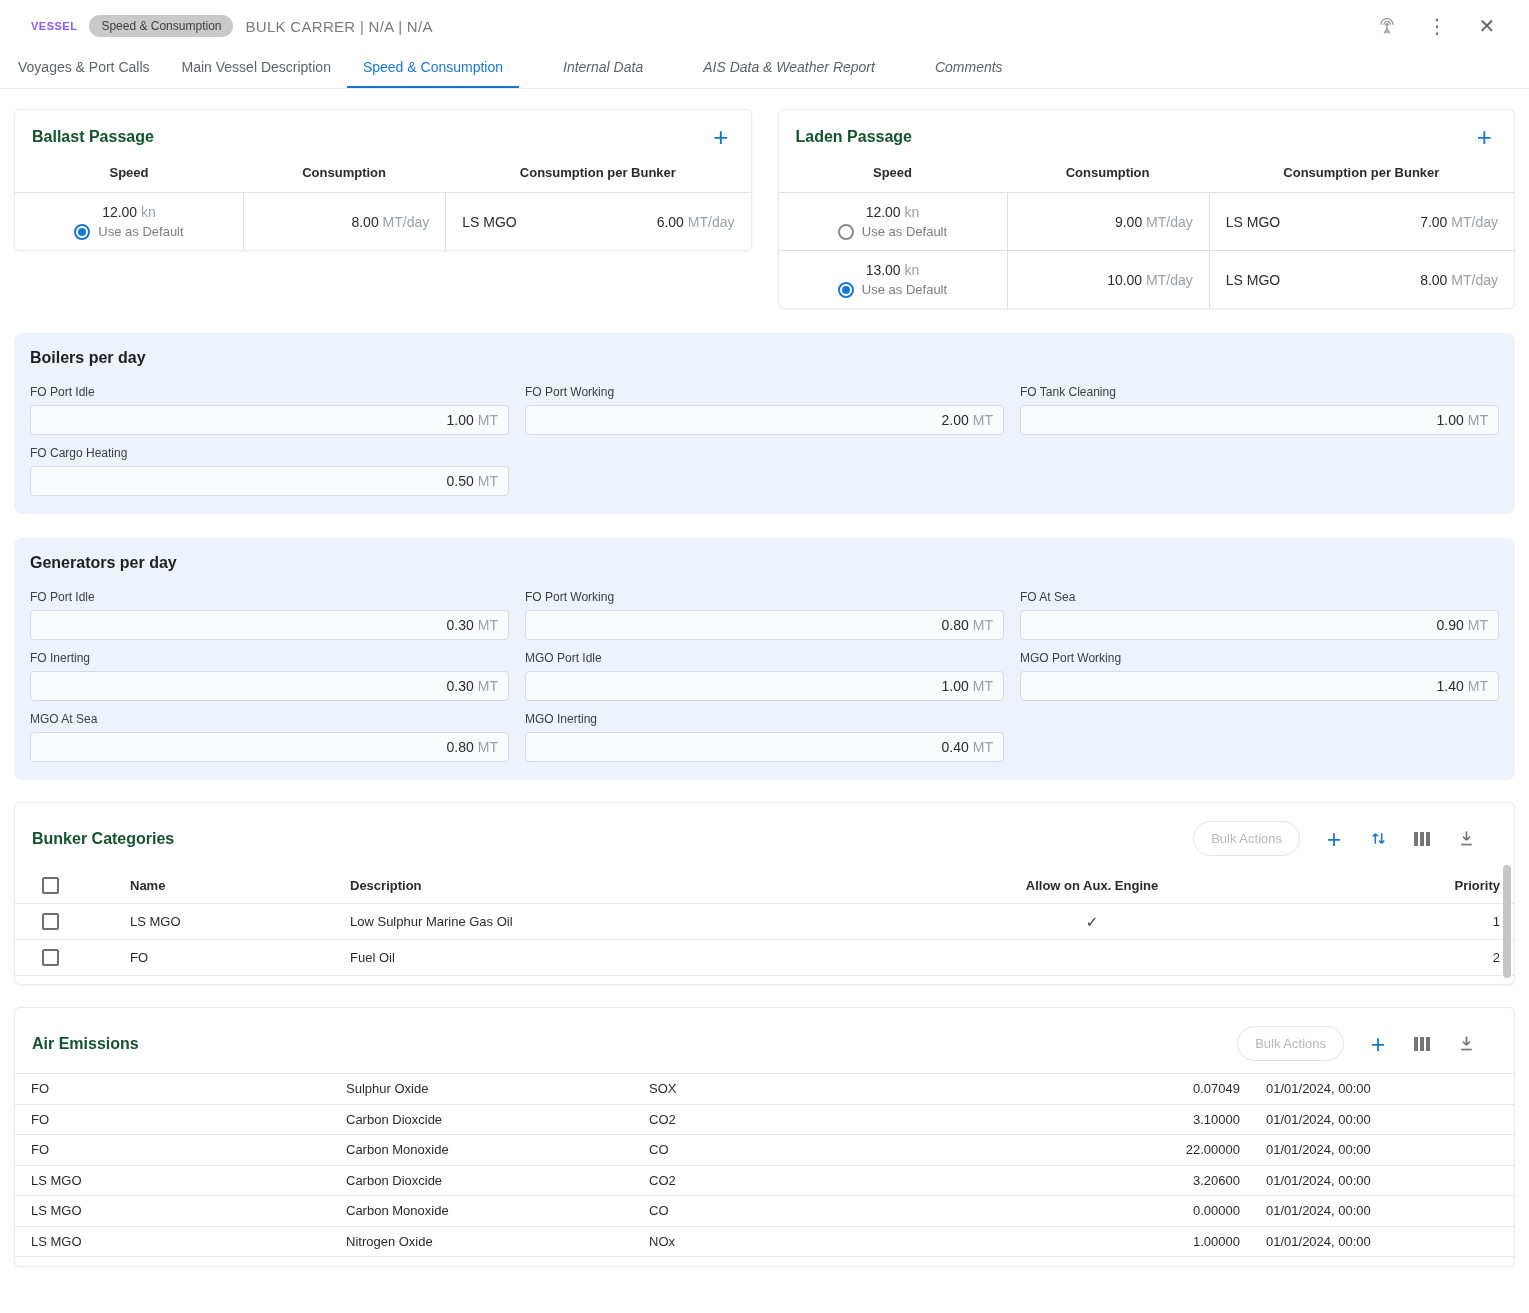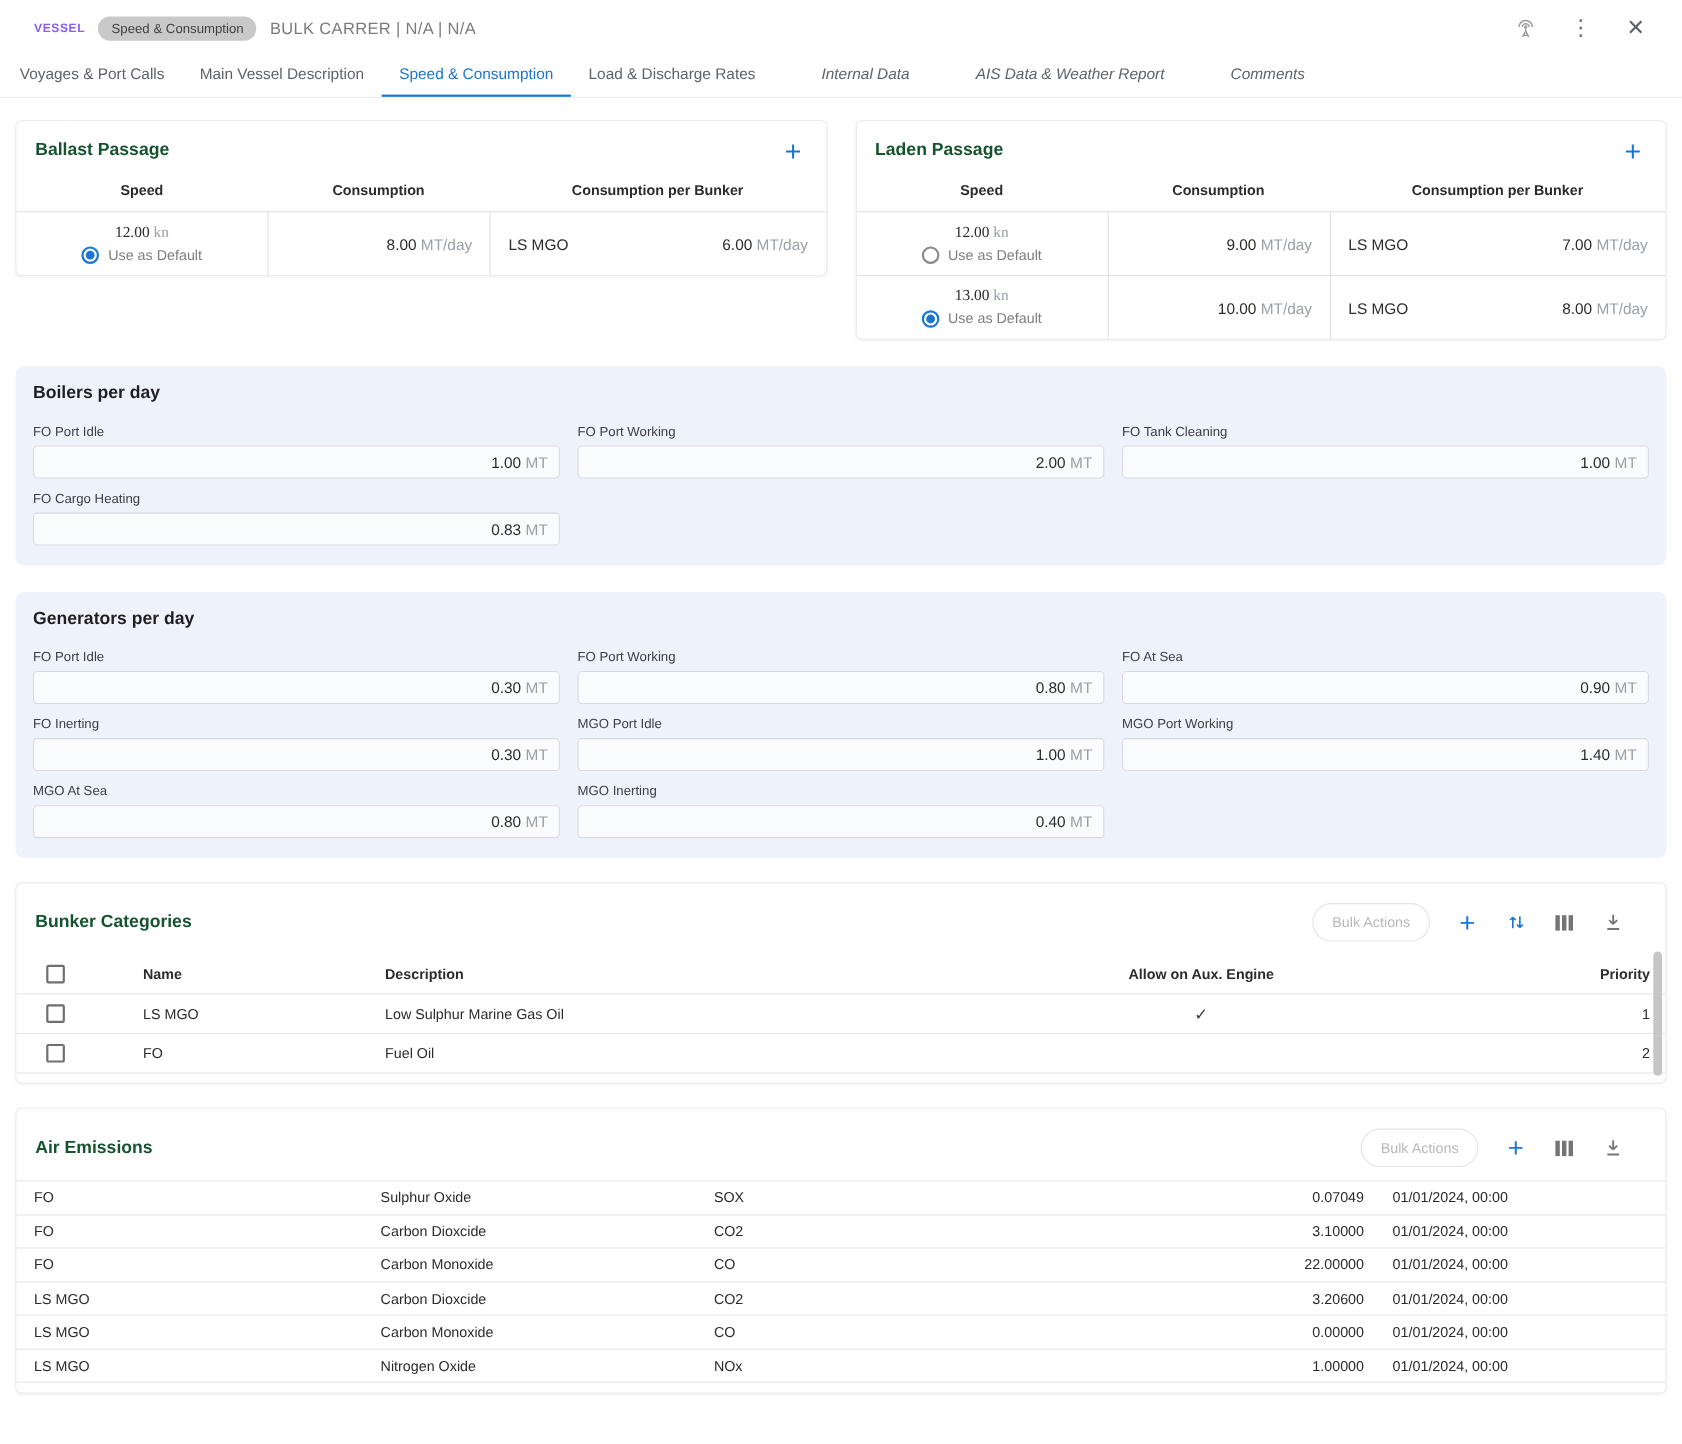--- a/index.html
+++ b/index.html
@@ -36,21 +36,21 @@
   .plus-btn { color: #1976d2; font-size: 26px; font-weight: 300; line-height: 20px; cursor: pointer; }
 
   .ptable { width: 100%; }
   .pt-head { display: grid; grid-template-columns: 31% 27.5% 41.5%; border-bottom: 1px solid #e0e0e0; padding: 8px 0 12px; }
   .pt-head > div { text-align: center; font-size: 13px; font-weight: bold; color: #2b2b2b; }
   .pt-row { display: grid; grid-template-columns: 31% 27.5% 41.5%; }
   .pt-row + .pt-row { border-top: 1px solid #e0e0e0; }
   .pt-cell { padding: 10px 16px; min-height: 57px; display: flex; flex-direction: column; justify-content: center; }
   .pt-cell + .pt-cell { border-left: 1px solid #e0e0e0; }
   .speed-cell { align-items: center; gap: 4px; }
-  .speed-val { font-size: 14px; color: #2b2b2b; font-family: Liberation Serif, serif; }
+  .speed-val { font-size: 14px; color: #2b2b2b; }
   .unit { color: #9aa0a6; }
   .radio-row { display: flex; align-items: center; gap: 8px; cursor: pointer; }
   .radio { width: 16px; height: 16px; border: 2px solid #8a8a8a; border-radius: 50%; position: relative; flex: none; }
   .radio.selected { border-color: #1976d2; }
   .radio.selected::after { content: ''; position: absolute; inset: 2px; border-radius: 50%; background: #1976d2; }
   .radio-label { font-size: 13px; color: #7d7d7d; }
   .cons-cell { align-items: flex-end; font-size: 14px; }
   .bunker-cell { flex-direction: row; align-items: center; justify-content: space-between; font-size: 14px; }
 
   
@@ -114,21 +114,20 @@
     </span>
     <span class="hicon kebab">⋮</span>
     <span class="hicon closex">✕</span>
   </div>
 </div>
 
 <div class="tabs">
   <div class="tab">Voyages &amp; Port Calls</div>
   <div class="tab">Main Vessel Description</div>
   <div class="tab active">Speed &amp; Consumption</div>
-  <div class="tab">Load &amp; Discharge Rates</div>
   <div class="tab wide">Internal Data</div>
   <div class="tab wide">AIS Data &amp; Weather Report</div>
   <div class="tab wide">Comments</div>
 </div>
 
 <div class="passage-row">
 
   <div class="card pcard">
     <div class="card-head">
       <span class="card-title">Ballast Passage</span>
@@ -232,21 +231,21 @@
     <div>
       <div class="field-label">FO Tank Cleaning</div>
       <div class="field-input">
         <span>1.00</span>
           <span class="field-unit">MT</span>
       </div>
     </div>
     <div>
       <div class="field-label">FO Cargo Heating</div>
       <div class="field-input">
-        <span>0.83</span>
+        <span>0.50</span>
           <span class="field-unit">MT</span>
       </div>
     </div>
   </div>
 </div>
 
 <div class="section">
   <div class="section-title">Generators per day</div>
   <div class="fields-grid">
     <div>

